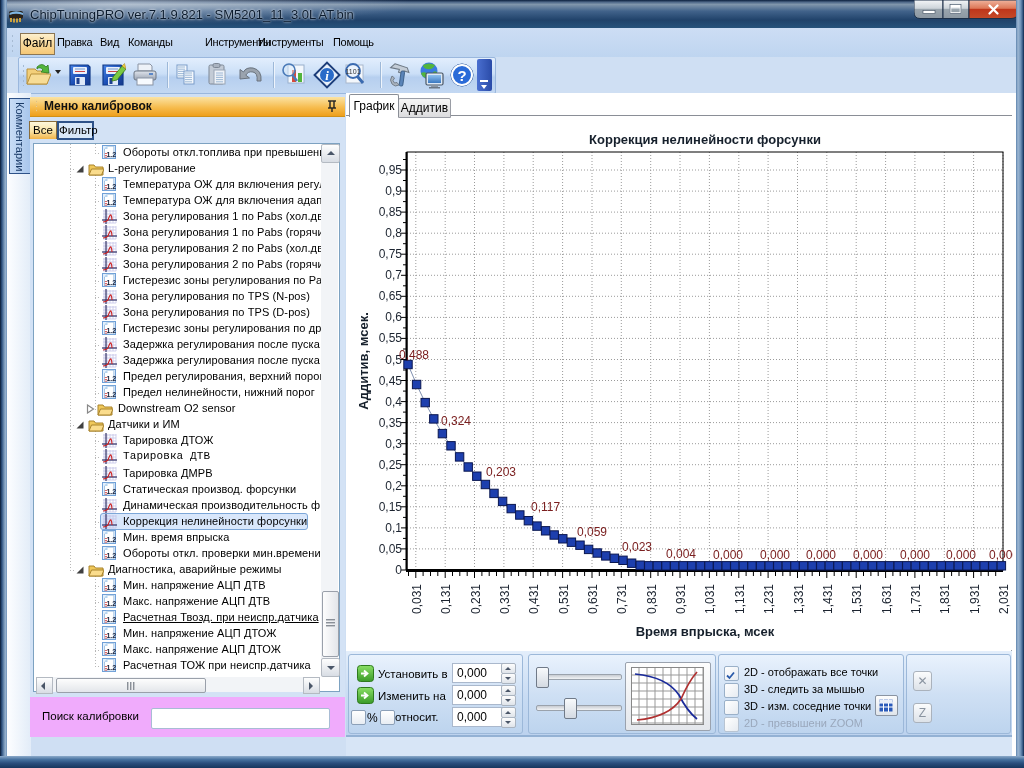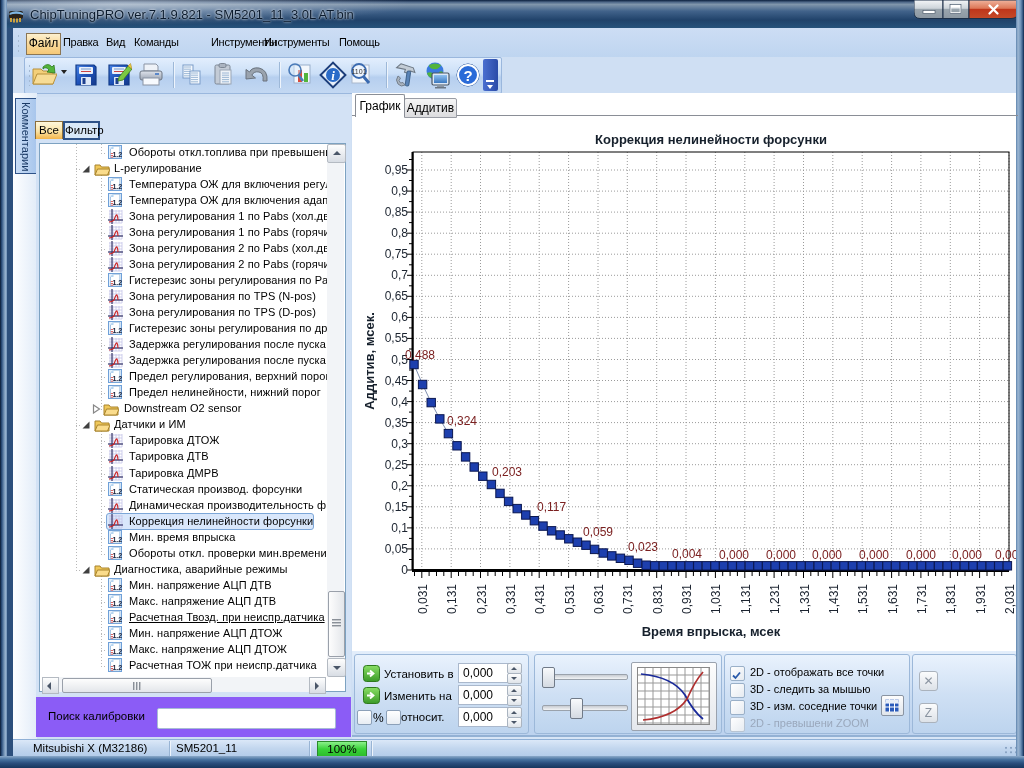--- a/index.html
+++ b/index.html
@@ -5,21 +5,21 @@
 body{width:1024px;height:768px;background:#0c1d38;font-family:"Liberation Sans",sans-serif;position:relative;overflow:hidden;}
 .abs{position:absolute;}
 #win{position:absolute;left:0;top:0;width:1024px;height:768px;border-radius:8px 8px 0 0;overflow:hidden;background:#2c4f7c;}
 #frameL{left:0;top:0;width:7px;height:768px;background:linear-gradient(90deg,#081830 0%,#2c4f7c 25%,#7696b8 60%,#9cb6d2 85%,#5d83ad 100%);}
 #frameR{left:1016px;top:0;width:8px;height:768px;background:linear-gradient(90deg,#5d83ad 0%,#9db7d3 25%,#6f92b8 60%,#274a77 90%,#0a1c38 100%);}
 #frameB{left:0;top:756px;width:1024px;height:12px;background:linear-gradient(180deg,#8ba9c9 0%,#46719f 30%,#2a4e7d 60%,#16365e 100%);}
 #titlebar{left:0;top:0;width:1024px;height:28px;
  background:linear-gradient(180deg,#0a1e3c 0%,#50698a 8%,#8095ab 16%,#41628a 40%,#20426a 72%,#26527b 100%);}
 #titlehl{left:0;top:0;width:420px;height:28px;background:radial-gradient(ellipse 420px 30px at 120px 4px,rgba(220,228,238,0.55),rgba(220,228,238,0) 70%);}
 #title-text{left:30px;top:7px;font-size:13px;color:#0b1b2e;text-shadow:0 0 3px rgba(255,255,255,0.7),0 0 2px rgba(255,255,255,0.6);white-space:nowrap;}
-#client{left:13px;top:28px;width:1009px;height:728px;background:#cfdff3;}
+#client{left:7px;top:28px;width:1009px;height:728px;background:#cfdff3;}
 #menustrip{left:0px;top:0px;width:1009px;height:29px;background:linear-gradient(180deg,#cdddf4,#bed5f0);}
 .mitem{position:absolute;top:8px;font-size:11px;letter-spacing:-0.3px;color:#000;}
 #mFile{left:13px;top:5px;width:33px;height:20px;background:linear-gradient(180deg,#fdf0ce,#f9d99a 50%,#f5c877);border:1px solid #8b7654;font-size:12px;color:#000;text-align:center;line-height:19px;}
 #toolbar{left:11px;top:29px;width:476px;height:35px;background:linear-gradient(180deg,#e2eefd 0%,#cbdff7 45%,#b6cfef 55%,#c3d8f2 100%);border:1px solid #9ab7dd;border-radius:2px;}
 .tbgrip{position:absolute;left:3px;top:6px;width:3px;height:22px;background-image:radial-gradient(circle 1.2px at 1.5px 2px,#f5f9ff 0%,#8aa5c5 55%,transparent 70%);background-size:3px 5px;}
 .tsep{position:absolute;top:4px;width:1px;height:26px;background:#9db8d8;border-right:1px solid #eef4fc;}
 .ticon{position:absolute;top:3px;}
 #tbext{left:458px;top:1px;width:15px;height:32px;background:linear-gradient(90deg,#4a6fd0,#2a4ba8);border-radius:2px;}
 </style></head><body>
 <div id="win" class="abs"></div>
@@ -205,33 +205,46 @@
 <div id="tbext" class="abs">
         <div style="position:absolute;left:3px;top:21px;width:8px;height:1.5px;background:#fff;"></div>
         <div style="position:absolute;left:4px;top:26px;width:0;height:0;border-left:3.5px solid transparent;border-right:3.5px solid transparent;border-top:4px solid #fff;"></div>
       </div>
 </div>
 <div id="leftstrip" class="abs"></div>
 <div id="ctab" class="abs">
       <div style="position:absolute;left:4px;top:3px;writing-mode:vertical-rl;font-size:11px;">Комментарии</div>
     </div>
 <div id="dock" class="abs">
+<div id="dockhdr" class="abs">
+        <div style="position:absolute;left:5px;top:3px;width:3px;height:13px;background-image:radial-gradient(circle 1.3px at 1.5px 1.8px,#fff 0%,#c8962a 60%,transparent 75%);background-size:3px 4.3px;"></div>
+        <div class="t">Меню калибровок</div>
+        <svg style="position:absolute;right:8px;top:3px" width="10" height="13" viewBox="0 0 10 13">
+          <g stroke="#222" stroke-width="1.4" fill="none">
+            <line x1="1" y1="1" x2="9" y2="1"></line>
+            <line x1="3" y1="1" x2="3" y2="8"></line>
+            <line x1="7" y1="1" x2="7" y2="8"></line>
+            <line x1="1" y1="8" x2="9" y2="8"></line>
+            <line x1="5" y1="8" x2="5" y2="12"></line>
+          </g>
+        </svg>
+      </div>
 <div class="tab1" style="left:-1px;top:24px;width:26px;height:17px;line-height:17px;font-size:11.5px;background:linear-gradient(180deg,#fef7dc 0%,#fae3a4 55%,#f3b54a 100%);border:1px solid #8a6d3b;border-bottom:none;">Все</div>
 <div class="tab1" style="left:27px;top:24px;width:33px;height:15px;line-height:15px;font-size:11.5px;background:#d9e8f8;border:2px solid #2e5288;">Фильтр</div>
 <div class="abs" style="left:3px;top:46px;width:305px;height:547px;background:#fff;border:1px solid #7da2c1;overflow:hidden;">
 <style>
 #leftstrip{left:0px;top:65px;width:24px;height:664px;background:linear-gradient(90deg,#fdfeff,#e2ecf8);}
 #ctab{left:2px;top:70px;width:20px;height:74px;overflow:hidden;background:linear-gradient(90deg,#c8dcf5,#a8c6ec);border:1px solid #2e5288;font-size:11px;color:#1a3a66;}
 #dock{left:23px;top:69px;width:315px;height:640px;background:#d3e2f5;}
 #dockhdr{left:0;top:0;width:315px;height:19px;background:linear-gradient(180deg,#fbe3a3 0%,#f6bc4e 55%,#ee9f1b 100%);border-bottom:1px solid #d09018;}
 #dockhdr .t{position:absolute;left:14px;top:2px;font-size:12px;font-weight:bold;color:#111;}
 .tab1{position:absolute;font-size:12px;color:#000;text-align:center;}
 .trow{position:absolute;font-size:11px;color:#000;white-space:nowrap;letter-spacing:0.1px;}
 .ticn{position:absolute;width:14px;height:14px;}
-#searchp{left:23px;top:669px;width:315px;height:40px;background:#8b5cf6;}
+#searchp{left:23px;top:669px;width:315px;height:40px;background:#f0abfc;}
 </style>
 
 <div style="position:absolute;left:36px;top:0px;width:1px;height:426px;background-image:linear-gradient(180deg,#b8b8b8 1px,transparent 1px);background-size:1px 3px;"></div>
 <div style="position:absolute;left:61px;top:31px;width:1px;height:234px;background-image:linear-gradient(180deg,#b8b8b8 1px,transparent 1px);background-size:1px 3px;"></div>
 <div style="position:absolute;left:61px;top:287px;width:1px;height:123px;background-image:linear-gradient(180deg,#b8b8b8 1px,transparent 1px);background-size:1px 3px;"></div>
 <div style="position:absolute;left:61px;top:432px;width:1px;height:90px;background-image:linear-gradient(180deg,#b8b8b8 1px,transparent 1px);background-size:1px 3px;"></div>
 <div style="position:absolute;left:61px;top:0px;width:1px;height:9px;background-image:linear-gradient(180deg,#b8b8b8 1px,transparent 1px);background-size:1px 3px;"></div>
 <div style="position:absolute;left:61px;top:9px;width:6px;height:1px;background-image:linear-gradient(90deg,#b8b8b8 1px,transparent 1px);background-size:3px 1px;"></div>
 <div class="ticn" style="left:68px;top:1px;"><svg width="14" height="14" viewBox="0 0 14 14">
             <rect x="0.5" y="0.5" width="13" height="13" fill="#e3f0fc" stroke="#6fa0d8" stroke-width="1"></rect>
@@ -532,21 +545,21 @@
               <line x1="1" y1="2" x2="14" y2="2"></line>
               <line x1="1" y1="5" x2="14" y2="5"></line>
               <line x1="1" y1="8" x2="14" y2="8"></line>
               <line x1="1" y1="11" x2="14" y2="11"></line>
               <line x1="1" y1="14" x2="14" y2="14"></line>
             </g>
             <line x1="4" y1="0" x2="4" y2="15" stroke="#333366" stroke-width="1.2"></line>
             <line x1="0" y1="11" x2="15" y2="11" stroke="#333366" stroke-width="1.2"></line>
             <path d="M1 13 Q4 13 6 11 Q8 5 9 6 Q10 8 10 11" fill="none" stroke="#cc2222" stroke-width="1.1"></path>
           </svg></div>
-<div class="trow" style="left:89px;top:306px;">Тарировка ДТВ</div>
+<div class="trow" style="left:89px;top:306px;font-family:Liberation Mono, monospace;">Тарировка ДТВ</div>
 <div style="position:absolute;left:61px;top:330px;width:6px;height:1px;background-image:linear-gradient(90deg,#b8b8b8 1px,transparent 1px);background-size:3px 1px;"></div>
 <div class="ticn" style="left:68px;top:322px;"><svg width="15" height="15" viewBox="0 0 15 15">
             <g stroke="#c4c4e8" stroke-width="0.8">
               <line x1="2" y1="1" x2="2" y2="14"></line>
               <line x1="5" y1="1" x2="5" y2="14"></line>
               <line x1="8" y1="1" x2="8" y2="14"></line>
               <line x1="11" y1="1" x2="11" y2="14"></line>
               <line x1="14" y1="1" x2="14" y2="14"></line>
               <line x1="1" y1="2" x2="14" y2="2"></line>
               <line x1="1" y1="5" x2="14" y2="5"></line>
@@ -1000,24 +1013,15 @@
               <line x1="9.5" y1="0" x2="9.5" y2="13"></line>
             </g>
             <rect x="0.5" y="0.5" width="13" height="3.5" fill="#e8eef8"></rect>
           </svg>
         </div>
 <div style="position:absolute;left:567px;top:20px;width:17px;height:18px;background:linear-gradient(180deg,#fbfcfd,#dde2e8);border:1px solid #aab2bc;border-radius:3px;color:#8a94a0;font-size:12px;text-align:center;line-height:18px;">✕</div>
 <div style="position:absolute;left:567px;top:52px;width:17px;height:18px;background:linear-gradient(180deg,#fbfcfd,#dde2e8);border:1px solid #aab2bc;border-radius:3px;color:#8a94a0;font-size:12px;text-align:center;line-height:18px;">Z</div>
 </div>
 <div style="position:absolute;left:0px;top:644px;width:666px;height:20px;background:#d7e5f6;"></div>
 </div>
-<div class="abs" style="left:0px;top:711px;width:1009px;height:17px;border-top:1px solid #8fb0d6;background:linear-gradient(180deg,#dbe8f8 0%,#c2d6ee 50%,#b2cbe9 100%);">
-<div style="position:absolute;left:20px;top:2px;font-size:11.5px;color:#000;">Mitsubishi X (M32186)</div>
-<div style="position:absolute;left:156px;top:1px;width:1px;height:15px;background:#98b4d4;border-right:1px solid #eef4fb;"></div>
-<div style="position:absolute;left:163px;top:2px;font-size:11.5px;color:#000;">SM5201_11</div>
-<div style="position:absolute;left:296px;top:1px;width:1px;height:15px;background:#98b4d4;border-right:1px solid #eef4fb;"></div>
-<div style="position:absolute;left:304px;top:1px;width:48px;height:14px;background:linear-gradient(180deg,#8af08a 0%,#3ad23a 50%,#2cbe2c 100%);border:1px solid #2a8a2a;font-size:11.5px;text-align:center;line-height:14px;color:#000;">100%</div>
-<div style="position:absolute;left:358px;top:1px;width:1px;height:15px;background:#98b4d4;border-right:1px solid #eef4fb;"></div>
-<div style="position:absolute;right:6px;top:6px;width:12px;height:9px;background-image:radial-gradient(circle 1.5px at 2px 2px,#8aa4c4 0%,#8aa4c4 60%,transparent 70%);background-size:5px 4.5px;"></div>
-</div>
 </div>
 <div id="frameL" class="abs"></div>
 <div id="frameR" class="abs"></div>
 <div id="frameB" class="abs"></div>
 </body></html>

